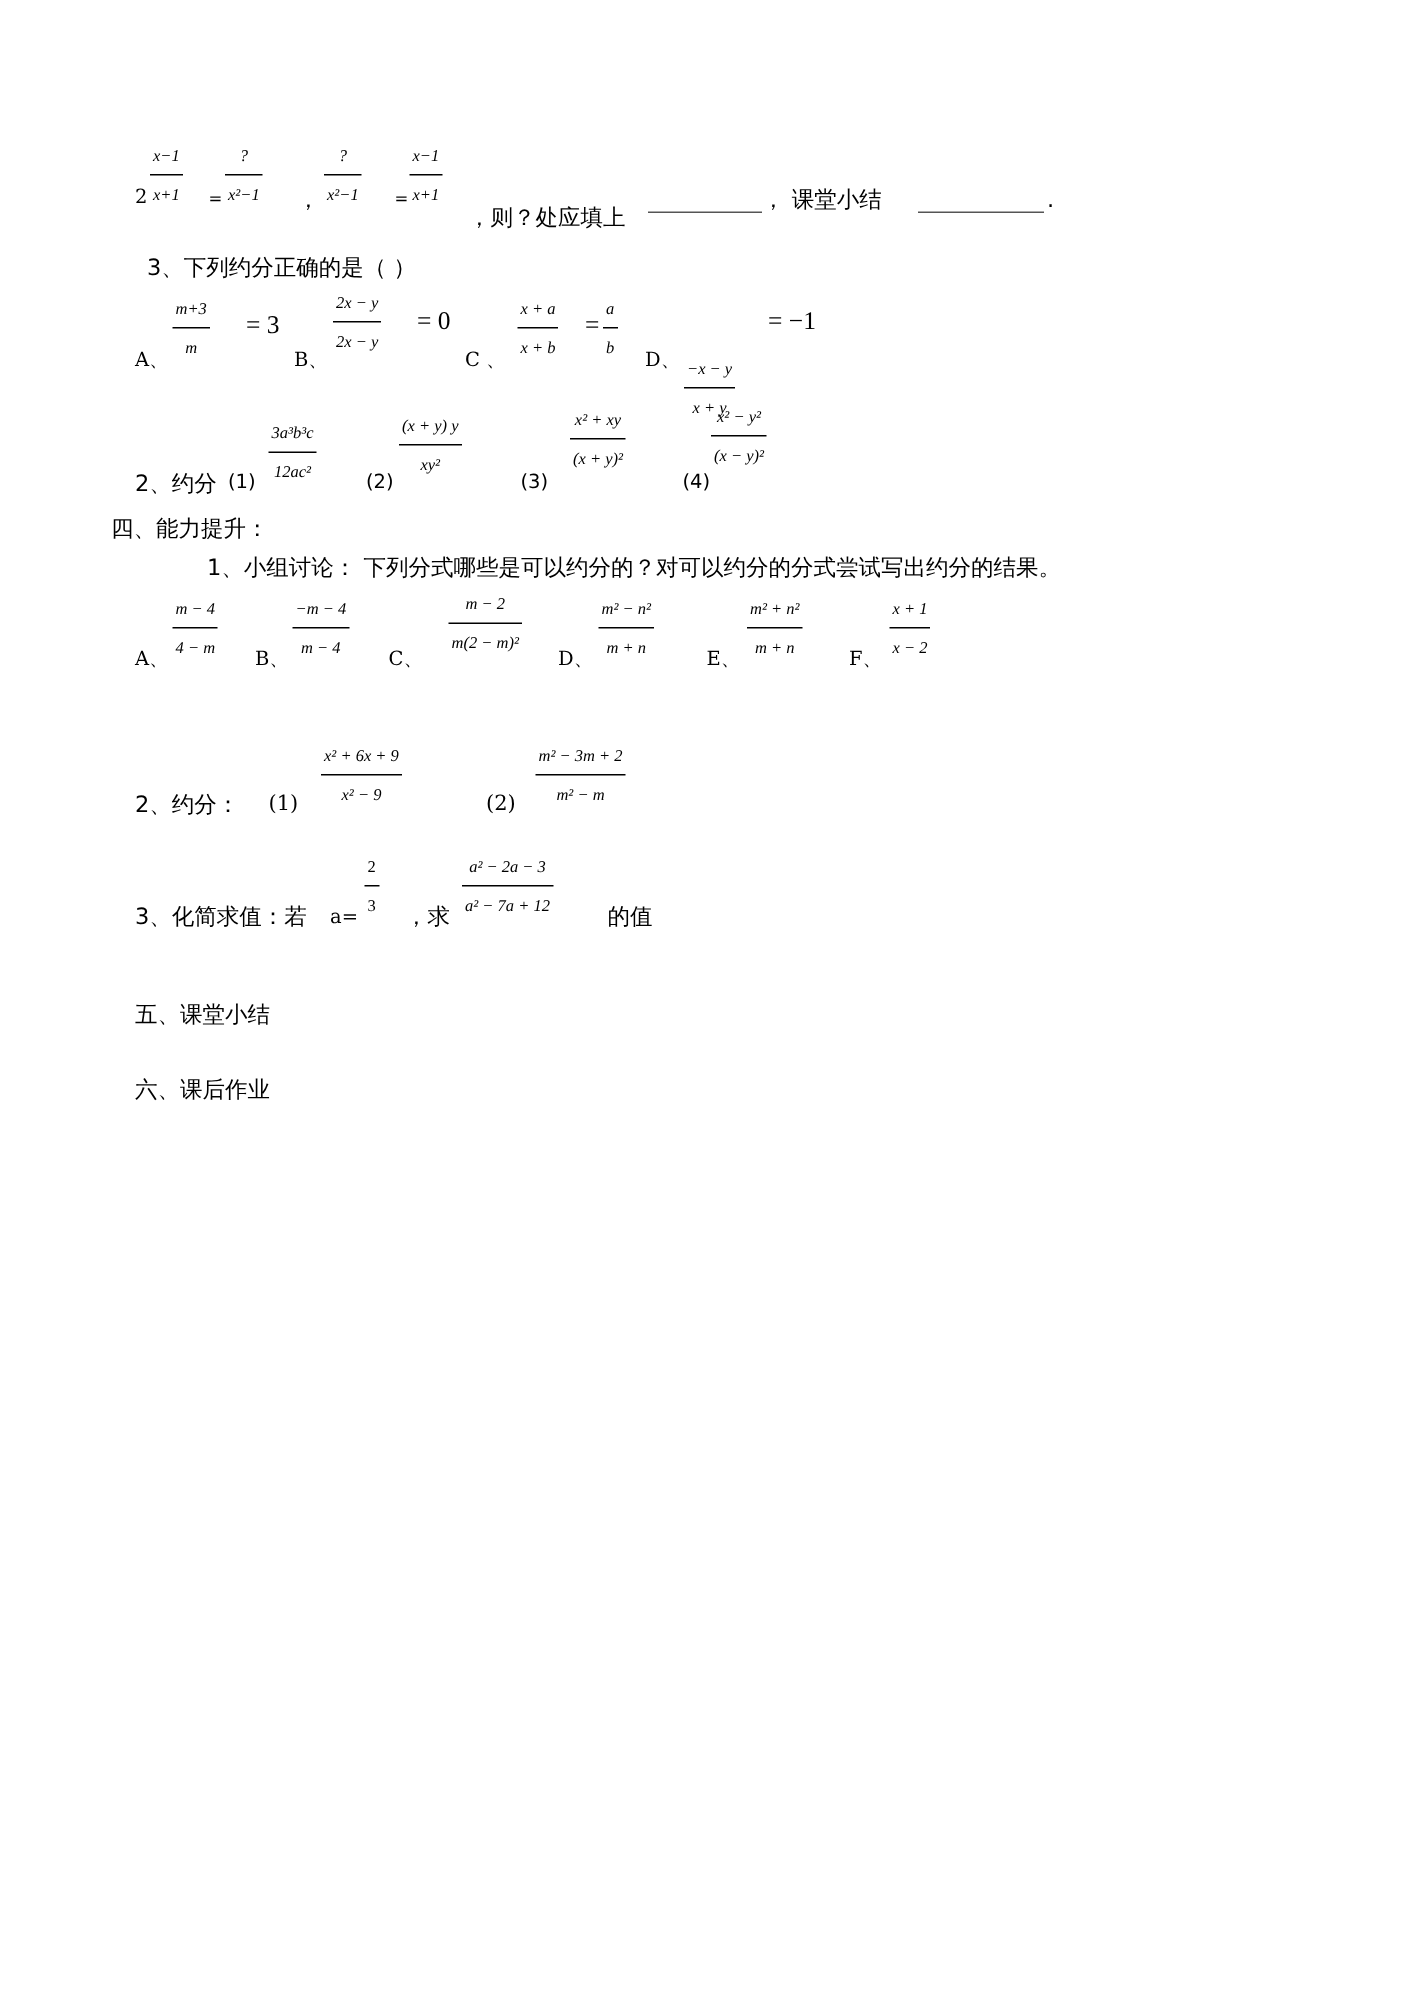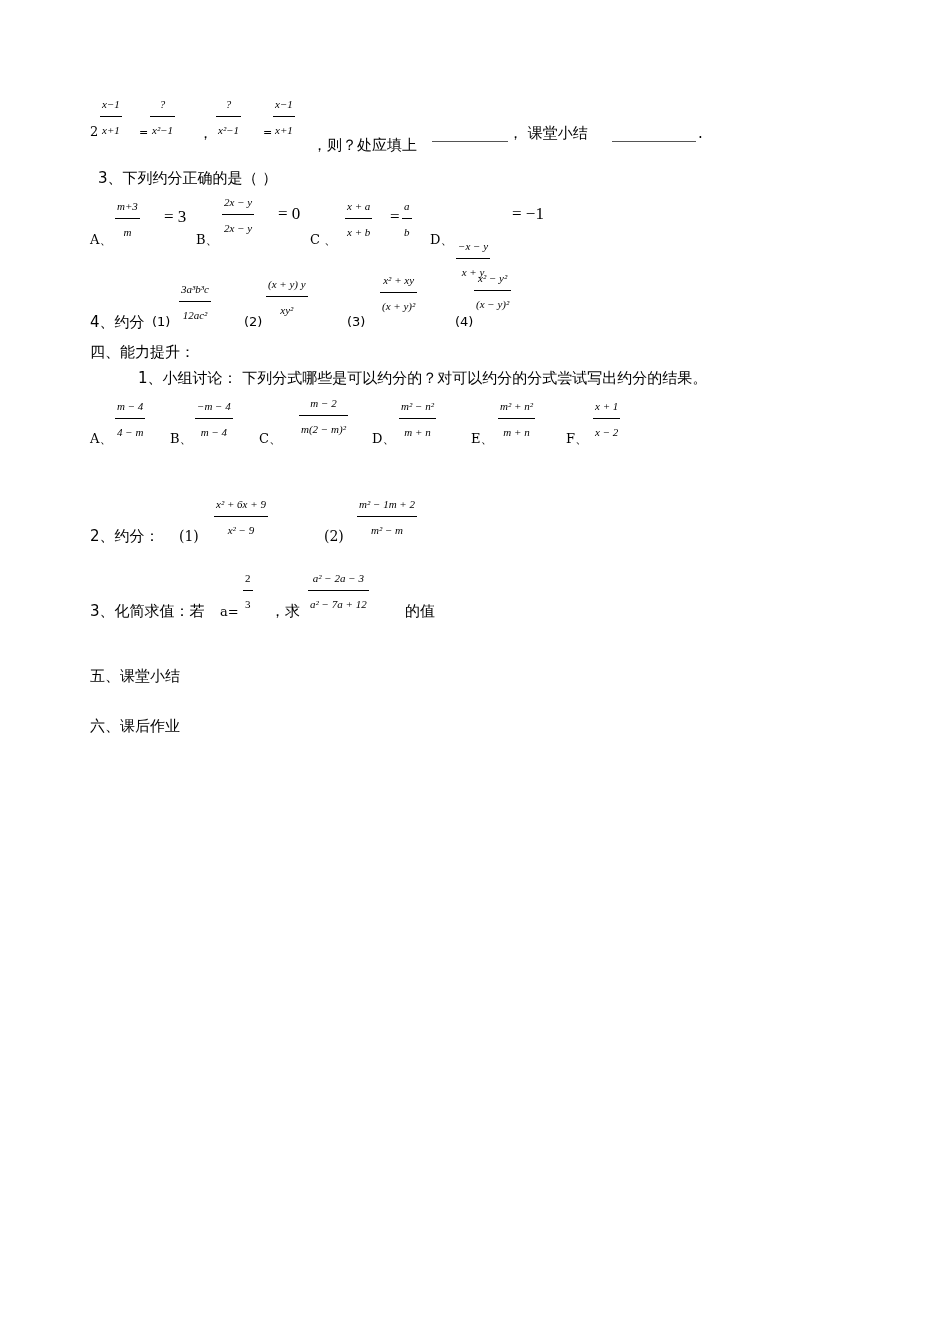--- a/index.html
+++ b/index.html
@@ -86,21 +86,21 @@
   <span class="abs lbl" style="left:430px;top:231px;">D、</span>
   <div class="frac" style="left:456px;top:192px;margin-top:44px;">
     <span class="num">−x − y</span>
       <span class="bar"></span>
       <span class="den">x + y</span>
   </div>
   <span class="eq" style="left:512px;top:204px;">= −1</span>
 </div>
 
 <div>
-  <span class="abs cjk" style="left:90px;top:313px;">4、约分</span>
+  <span class="abs cjk" style="left:90px;top:313px;">2、约分</span>
   <span class="abs cjk" style="left:152px;top:314px;font-size:13px;">(1)</span>
   <div class="frac" style="left:179px;top:279px;">
     <span class="num">3a³b³c</span>
       <span class="bar"></span>
       <span class="den">12ac²</span>
   </div>
   <span class="abs cjk" style="left:244px;top:314px;font-size:13px;">(2)</span>
   <div class="frac" style="left:266px;top:274px;">
     <span class="num">(x + y) y</span>
       <span class="bar"></span>
@@ -114,21 +114,21 @@
   </div>
   <span class="abs cjk" style="left:455px;top:314px;font-size:13px;">(4)</span>
   <div class="frac" style="left:474px;top:268px;">
     <span class="num">x² − y²</span>
       <span class="bar"></span>
       <span class="den">(x − y)²</span>
   </div>
 </div>
 
 <div>
-  <span class="abs cjk" style="left:90px;top:343px;">四、能力提升：</span>
+  <span class="abs cjk" style="left:74px;top:343px;">四、能力提升：</span>
   <span class="abs cjk" style="left:90px;top:369px;margin-left:48px;">1、小组讨论：  下列分式哪些是可以约分的？对可以约分的分式尝试写出约分的结果。</span>
 
   <span class="abs lbl" style="left:90px;top:430px;">A、</span>
   <div class="frac" style="left:115px;top:396px;">
     <span class="num">m − 4</span>
       <span class="bar"></span>
       <span class="den">4 − m</span>
   </div>
 
   <span class="abs lbl" style="left:170px;top:430px;">B、</span>
@@ -168,21 +168,21 @@
 
   <span class="abs cjk" style="left:90px;top:527px;">2、约分：</span>
   <span class="abs lbl" style="left:179px;top:528px;font-size:14px;">(1)</span>
   <div class="frac" style="left:214px;top:494px;">
     <span class="num">x² + 6x + 9</span>
       <span class="bar"></span>
       <span class="den">x² − 9</span>
   </div>
   <span class="abs lbl" style="left:324px;top:528px;font-size:14px;">(2)</span>
   <div class="frac" style="left:357px;top:494px;">
-    <span class="num">m² − 1m + 2</span>
+    <span class="num">m² − 3m + 2</span>
       <span class="bar"></span>
       <span class="den">m² − m</span>
   </div>
 
   <span class="abs cjk" style="left:90px;top:602px;">3、化简求值：若</span>
   <span class="abs lbl" style="left:220px;top:604px;">a=</span>
   <div class="frac" style="left:243px;top:568px;font-style:normal;">
     <span class="num">2</span>
       <span class="bar"></span>
       <span class="den">3</span>

